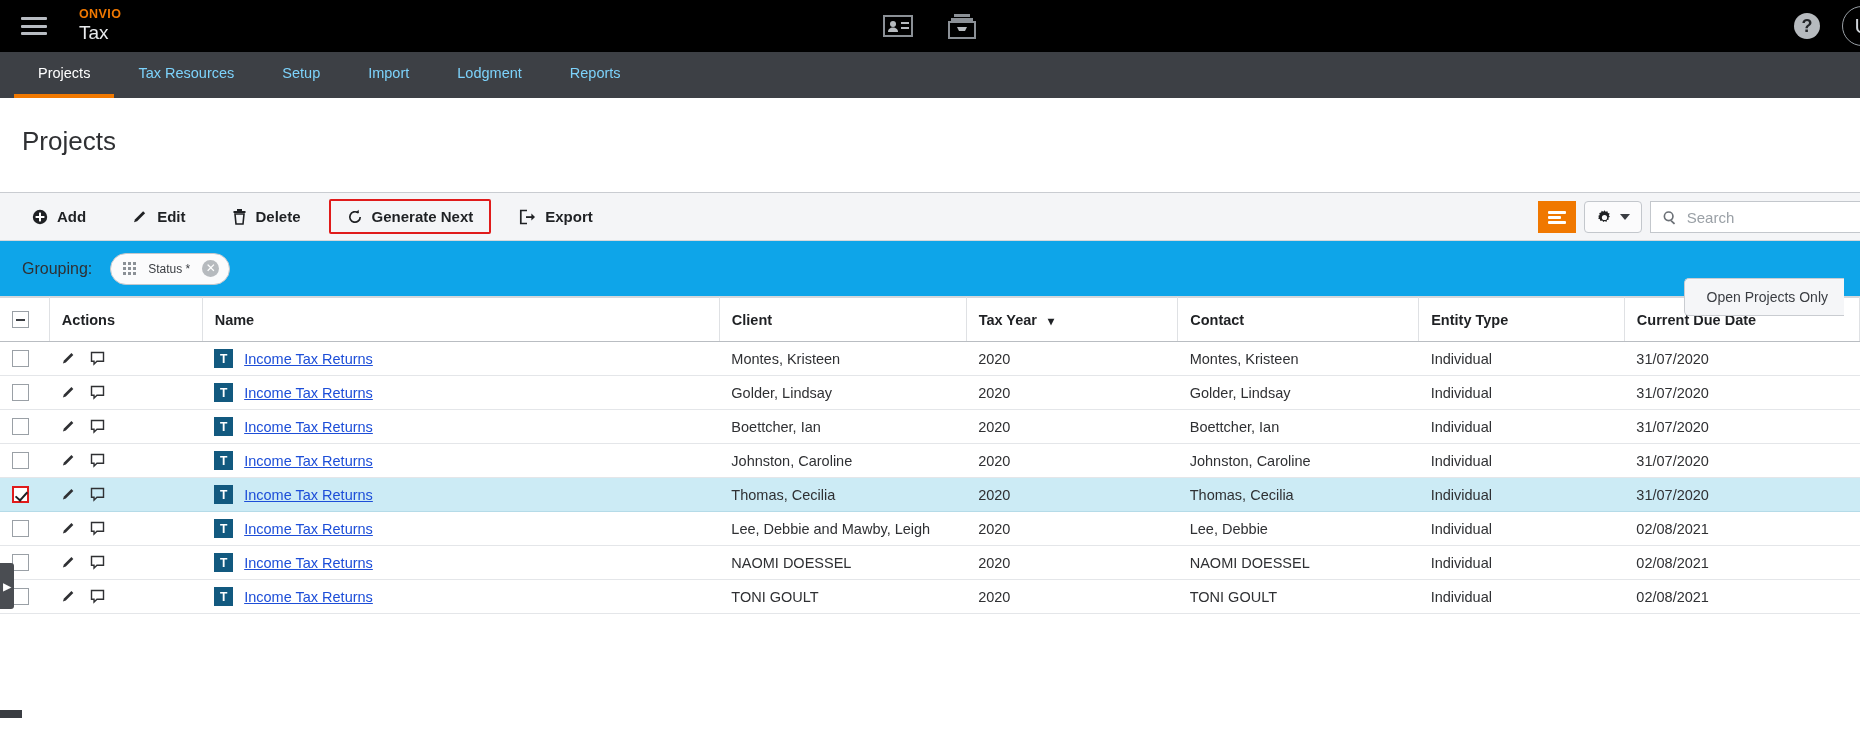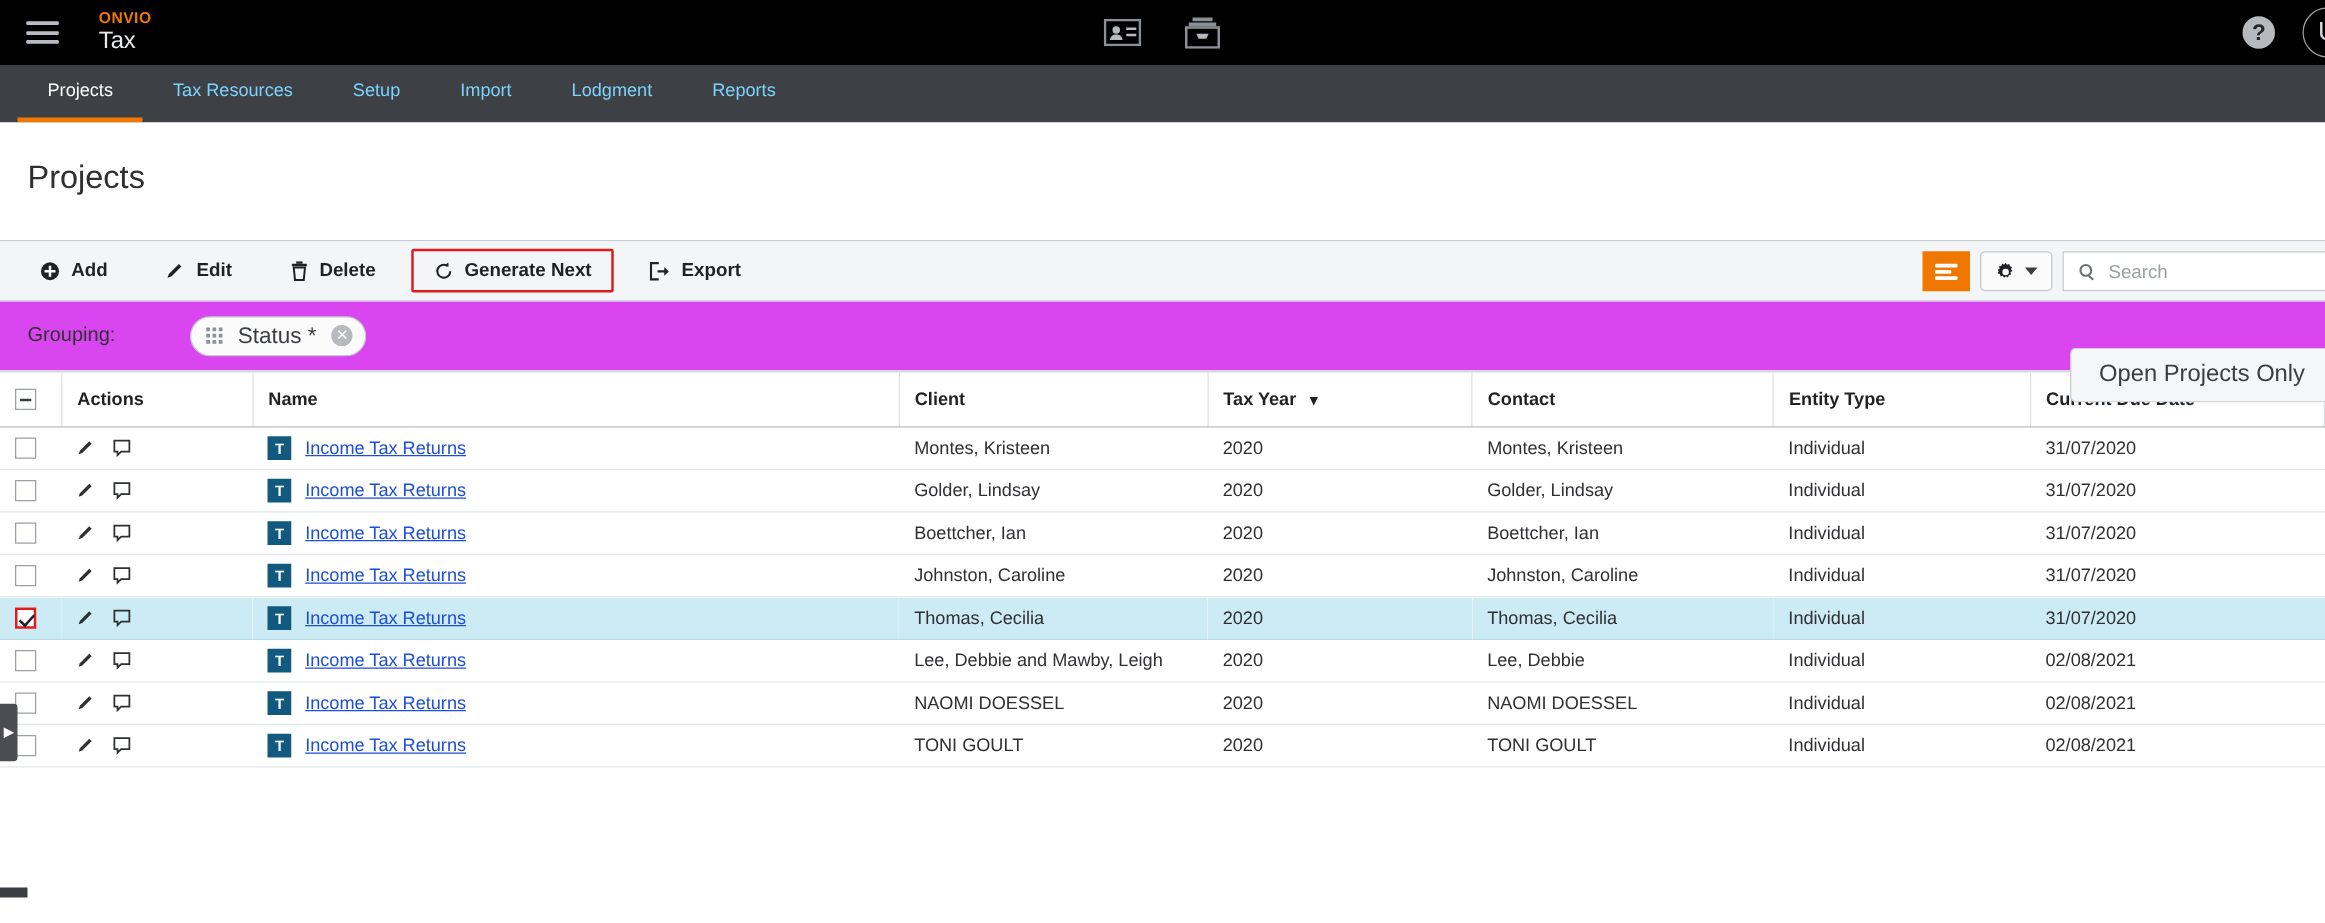--- a/index.html
+++ b/index.html
@@ -73,25 +73,25 @@
   .navtab.active { color: #ffffff; border-bottom-color: #f07800; }
 
   
   .page { position: relative; background: #fff; }
   .page-title {
     font-size: 26px; color: #2f3033; font-weight: normal;
     padding: 28px 0 0 22px;
   }
 
   .open-projects {
-    position: absolute; top: 180px; right: 0;
+    position: absolute; top: 180px; right: 16px;
     background: #f5f6f8; border: 1px solid #c9ccd1;
     border-right: none; border-radius: 5px 0 0 5px;
     padding: 10px 16px 10px 22px;
-    font-size: 19px; color: #3a3d42;
+    font-size: 14px; color: #3a3d42;
     white-space: nowrap; cursor: pointer;
   }
 
   
   .grid-wrap { margin-top: 35px; border-top: 1px solid #c9ccd1; }
   .toolbar {
     height: 48px; background: #f4f5f7;
     border-bottom: 1px solid #d5d8dc;
     display: flex; align-items: center;
     padding-left: 14px; position: relative;
@@ -129,32 +129,31 @@
   .search-box input {
     border: none; outline: none; font-size: 15px;
     color: #3a3d42; width: 100%;
     font-family: "Liberation Sans", sans-serif;
   }
   .search-box input::placeholder { color: #9aa0a6; }
 
   
   .grouping-row {
     height: 56px; display: flex; align-items: center;
-    padding-left: 22px; background: #d946ef;
+    padding-left: 22px; background: #0ea5e9;
     border-bottom: 1px solid #d5d8dc;
-    gap: 42px;
   }
   .grouping-label { font-size: 16px; color: #2f3033; margin-right: 18px; }
   .chip {
     display: flex; align-items: center; gap: 12px;
     height: 32px; padding: 0 10px 0 12px;
     border: 1px solid #c3c7cc; border-radius: 16px; background: #fbfbfc;
     cursor: pointer;
   }
-  .chip-label { font-size: 18px; color: #3a3d42; }
+  .chip-label { font-size: 12px; color: #3a3d42; }
   .chip-x {
     width: 17px; height: 17px; border-radius: 50%; background: #b6babe;
     color: #fff; font-size: 12px; line-height: 17px; text-align: center;
     cursor: pointer;
   }
   .dots-icon { display: grid; grid-template-columns: repeat(3,3px); gap:2px; }
   .dots-icon i { width:3px; height:3px; background:#8b9096; display:block; }
 
   
   table { border-collapse: collapse; width: 1860px; table-layout: fixed; }

